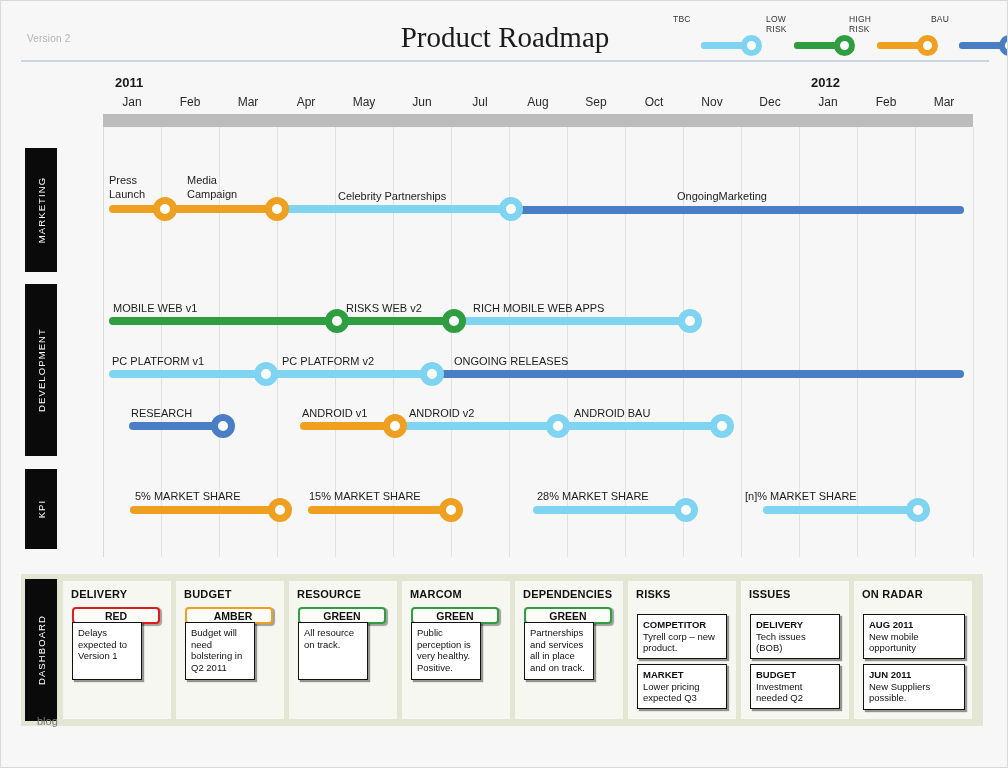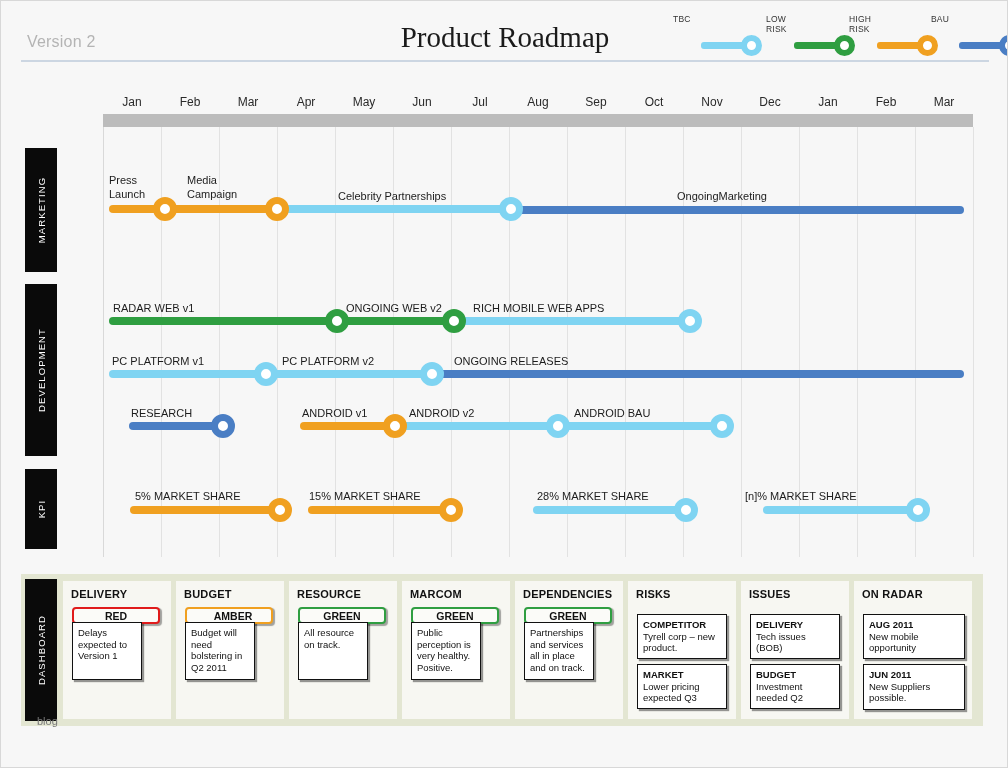--- a/index.html
+++ b/index.html
@@ -15,21 +15,21 @@
     background:#f7f7f7;
     border:1px solid #d8d8d8;
     box-sizing:border-box;
     overflow:hidden;
   }
 
   
   #header{position:absolute;left:0;top:0;width:1008px;height:62px;}
   #version{
     position:absolute;left:26px;top:32px;
-    font-size:16px;color:#b4b4b4;letter-spacing:.2px;
+    font-size:10px;color:#b4b4b4;letter-spacing:.2px;
   }
   #title{
     position:absolute;left:0;top:20px;width:1008px;
     text-align:center;
     font-family:"Liberation Serif", serif;
     font-size:29px;color:#1a1a1a;
   }
   #header-rule{
     position:absolute;left:20px;top:59px;width:968px;height:2px;
     background:#ccd6e2;
@@ -167,20 +167,24 @@
           <div class="legend-dot" style="left: 68px; border: 6px solid rgb(240, 160, 32);"></div>
         </div>
         <div class="legend-item" style="left: 270px;">
           <div class="legend-label">BAU</div>
           <div class="legend-bar" style="left: 28px; width: 52px; background: rgb(74, 126, 196);"></div>
           <div class="legend-dot" style="left: 68px; border: 6px solid rgb(74, 126, 196);"></div>
         </div>
       </div>
   </div>
 
+  <div id="years">
+      <div class="year" style="left: 114px;">2011</div>
+      <div class="year" style="left: 810px;">2012</div>
+    </div>
   <div id="months">
       <div class="month" style="left: 102px;">Jan</div>
       <div class="month" style="left: 160px;">Feb</div>
       <div class="month" style="left: 218px;">Mar</div>
       <div class="month" style="left: 276px;">Apr</div>
       <div class="month" style="left: 334px;">May</div>
       <div class="month" style="left: 392px;">Jun</div>
       <div class="month" style="left: 450px;">Jul</div>
       <div class="month" style="left: 508px;">Aug</div>
       <div class="month" style="left: 566px;">Sep</div>
@@ -253,22 +257,22 @@
       <div class="marker" style="left: 267px; top: 497px; border: 7px solid rgb(240, 160, 32);"></div>
       <div class="marker" style="left: 438px; top: 497px; border: 7px solid rgb(240, 160, 32);"></div>
       <div class="marker" style="left: 673px; top: 497px; border: 7px solid rgb(127, 212, 242);"></div>
       <div class="marker" style="left: 905px; top: 497px; border: 7px solid rgb(127, 212, 242);"></div>
       <div class="bar-label" style="left: 108px; top: 172px; white-space: pre-line; line-height: 14px;">Press
 Launch</div>
       <div class="bar-label" style="left: 186px; top: 172px; white-space: pre-line; line-height: 14px;">Media
 Campaign</div>
       <div class="bar-label" style="left: 337px; top: 188px; white-space: pre-line; line-height: 14px;">Celebrity Partnerships</div>
       <div class="bar-label" style="left: 676px; top: 188px; white-space: pre-line; line-height: 14px;">OngoingMarketing</div>
-      <div class="bar-label" style="left: 112px; top: 300px; white-space: pre-line; line-height: 14px;">RADAR WEB v1</div>
-      <div class="bar-label" style="left: 345px; top: 300px; white-space: pre-line; line-height: 14px;">ONGOING WEB v2</div>
+      <div class="bar-label" style="left: 112px; top: 300px; white-space: pre-line; line-height: 14px;">MOBILE WEB v1</div>
+      <div class="bar-label" style="left: 345px; top: 300px; white-space: pre-line; line-height: 14px;">RISKS WEB v2</div>
       <div class="bar-label" style="left: 472px; top: 300px; white-space: pre-line; line-height: 14px;">RICH MOBILE  WEB APPS</div>
       <div class="bar-label" style="left: 111px; top: 353px; white-space: pre-line; line-height: 14px;">PC PLATFORM v1</div>
       <div class="bar-label" style="left: 281px; top: 353px; white-space: pre-line; line-height: 14px;">PC PLATFORM  v2</div>
       <div class="bar-label" style="left: 453px; top: 353px; white-space: pre-line; line-height: 14px;">ONGOING RELEASES</div>
       <div class="bar-label" style="left: 130px; top: 405px; white-space: pre-line; line-height: 14px;">RESEARCH</div>
       <div class="bar-label" style="left: 301px; top: 405px; white-space: pre-line; line-height: 14px;">ANDROID v1</div>
       <div class="bar-label" style="left: 408px; top: 405px; white-space: pre-line; line-height: 14px;">ANDROID v2</div>
       <div class="bar-label" style="left: 573px; top: 405px; white-space: pre-line; line-height: 14px;">ANDROID BAU</div>
       <div class="bar-label" style="left: 134px; top: 488px; white-space: pre-line; line-height: 14px;">5% MARKET  SHARE</div>
       <div class="bar-label" style="left: 308px; top: 488px; white-space: pre-line; line-height: 14px;">15% MARKET  SHARE</div>

